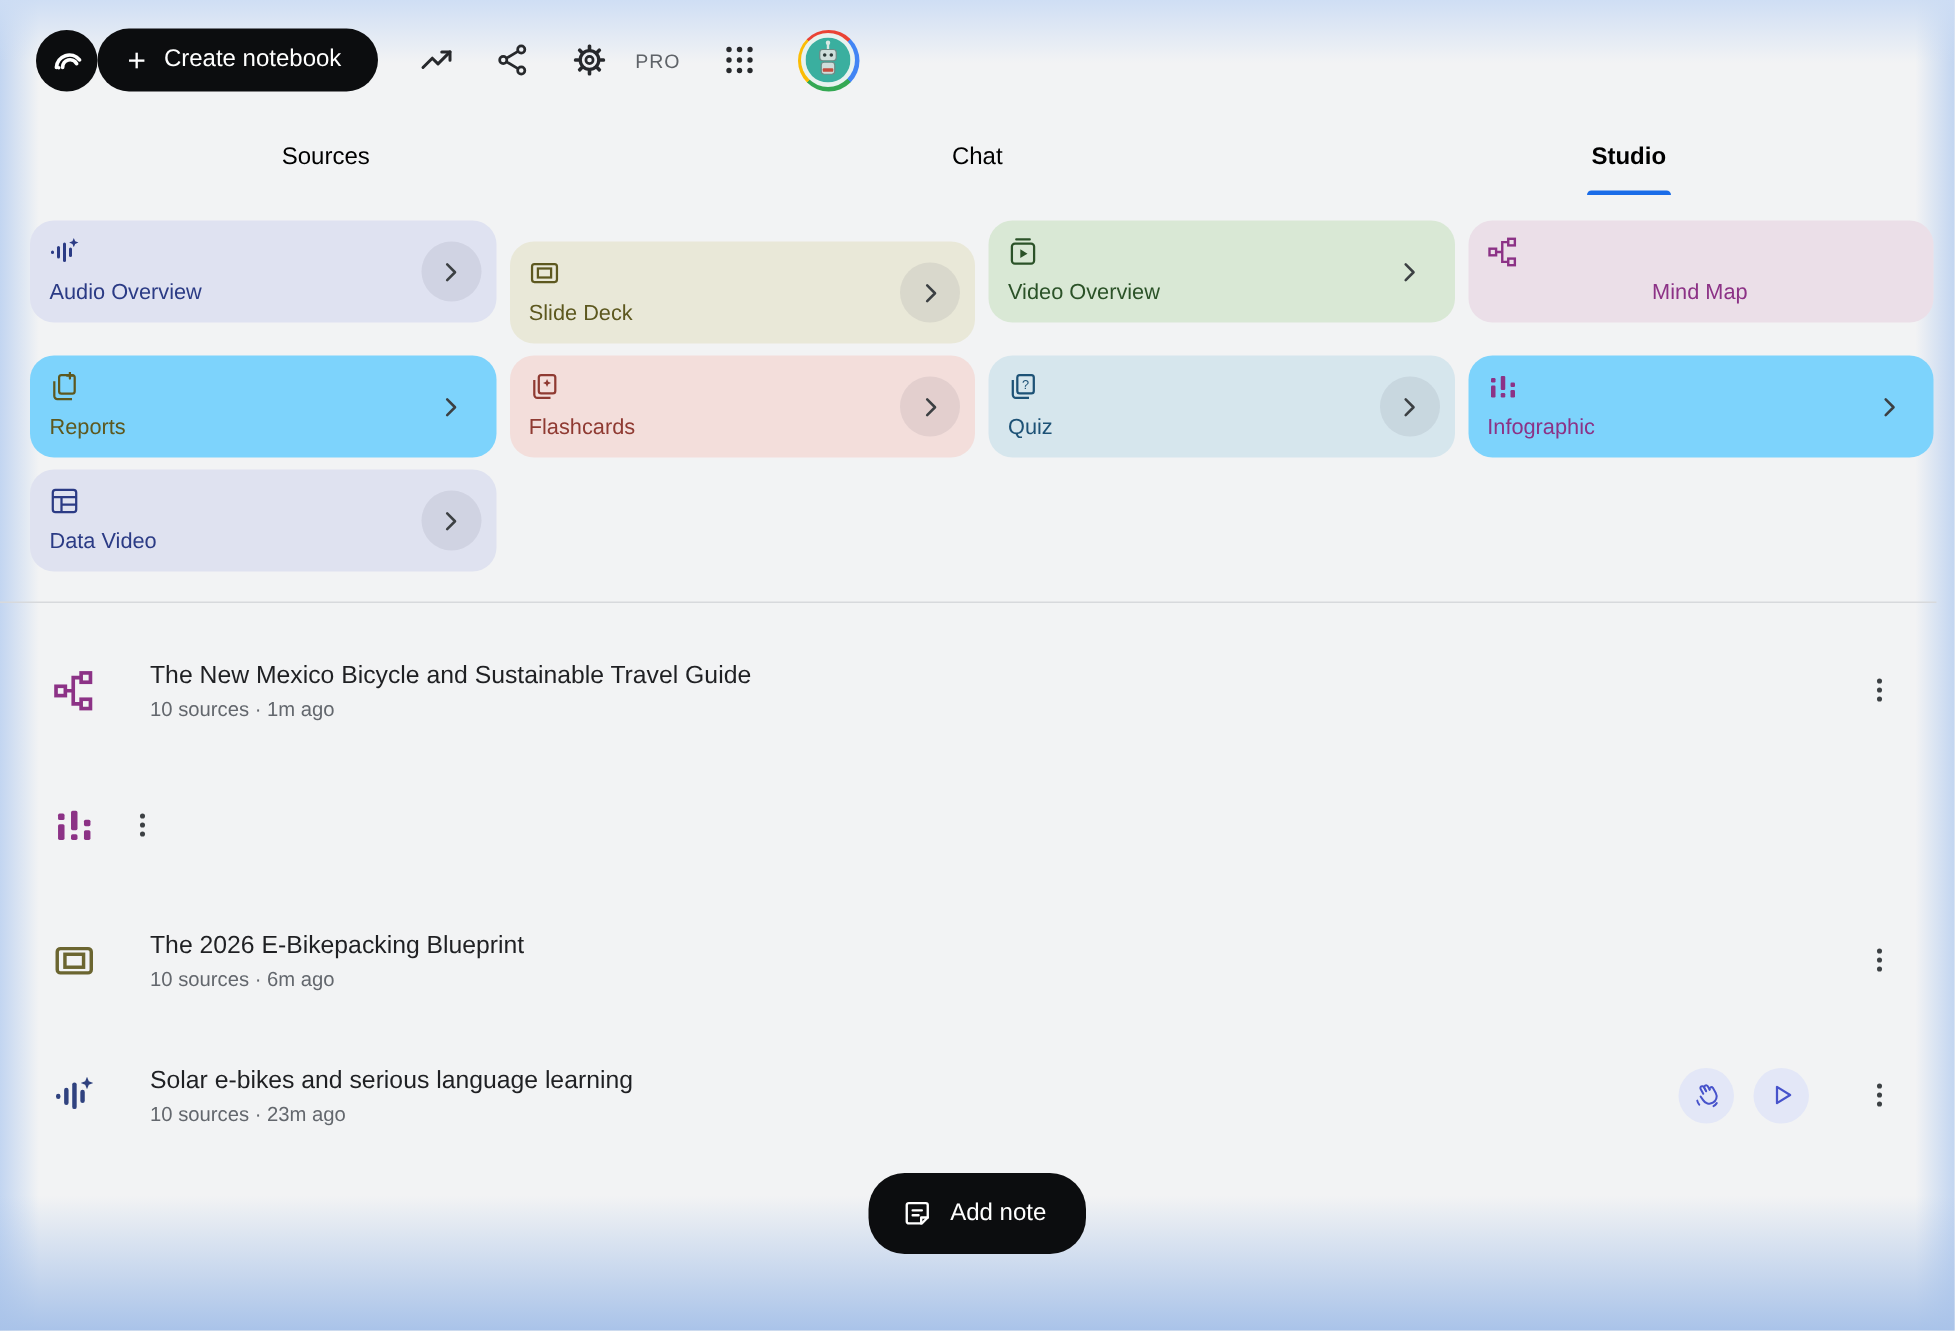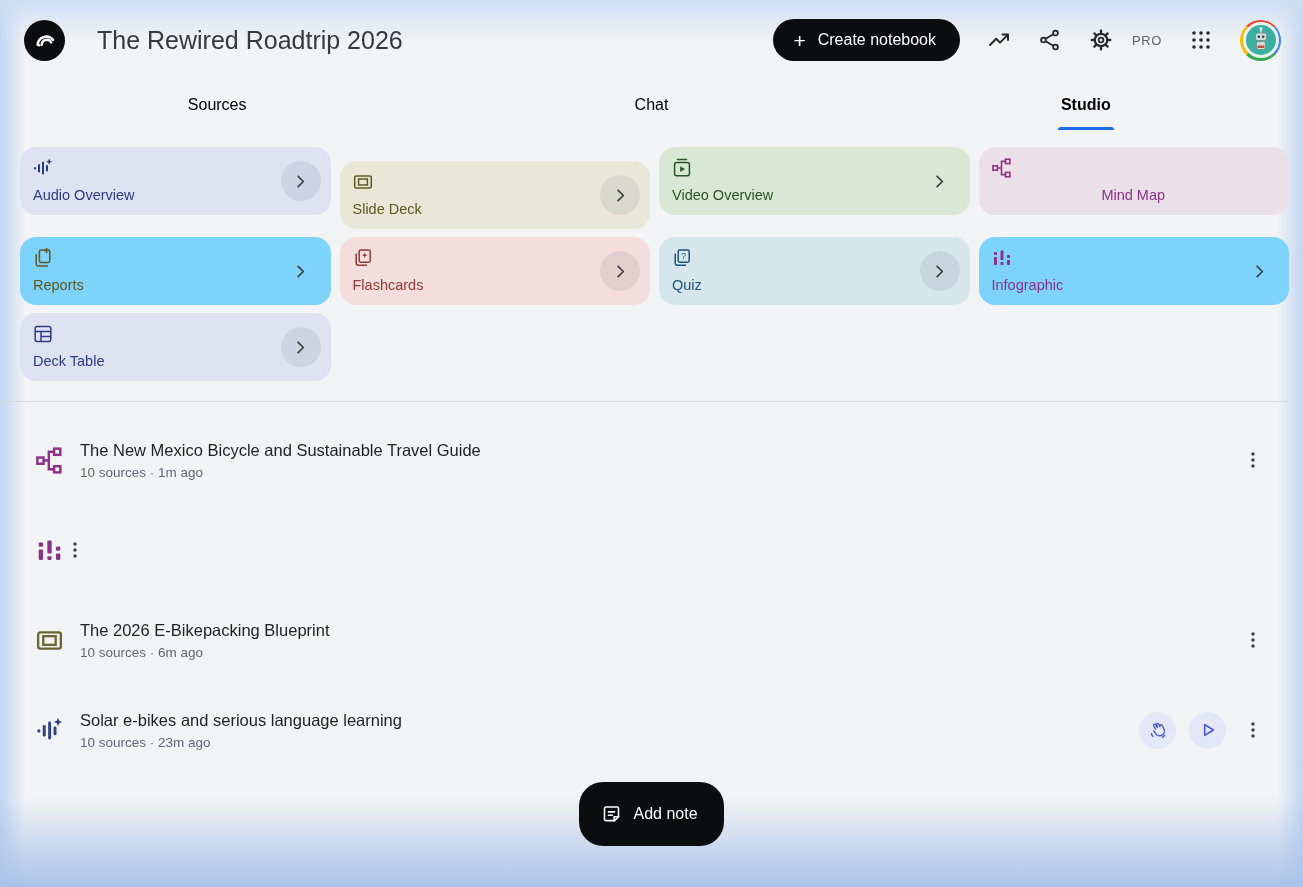--- a/index.html
+++ b/index.html
@@ -54,52 +54,51 @@
   .c-reports { background:#7dd3fc; color:#5d581f; }
   .c-flash   { background:#f3dedb; color:#8f3a32; }
   .c-quiz    { background:#d6e6ed; color:#1d5276; }
   .c-info    { background:#7dd3fc; color:#8c3286; }
   .c-table   { background:#dfe2f0; color:#2b3b85; }
 
   .divider { border:none; border-top:1px solid #d7d9dc; margin:20px 12px 0 0; }
 
   
   .list { padding-top:13px; }
-  .row { display:flex; align-items:center; height:90px; padding:0 38px 0 36px; }
+  .row { display:flex; align-items:center; height:90px; padding:0 38px 0 36px;gap:20px; }
   .row-icon { width:27px; height:27px; flex:0 0 auto; display:inline-flex; }
   .i-mind, .i-info { color:#8c3286; }
   .i-slide { color:#6b6530; }
   .i-audio { color:#30427f; }
   .row-text { margin-left:17px; flex:1 1 auto; min-width:0; }
   .row-title { font-size:16.5px; color:#1f2023; }
   .row-meta { font-size:13.5px; color:#63676d; margin-top:5px; }
   .row-actions { display:flex; align-items:center; gap:13px; margin-right:15px; }
   .pill-btn { width:37px; height:37px; border-radius:50%; background:#e3e7f7; border:none; cursor:pointer;
     display:flex; align-items:center; justify-content:center; color:#4753cb; }
   .pill-btn svg { width:20px; height:20px; }
   .kebab { width:24px; height:24px; display:inline-flex; align-items:center; justify-content:center; color:#3c4043; cursor:pointer; flex:0 0 auto; }
 
   
   .addnote-wrap { display:flex; justify-content:center; margin-top:7px; }
-  .addnote { display:flex; align-items:center; gap:11px; height:64px; padding:0 26px 0 22px;
+  .addnote { display:flex; align-items:center; gap:11px; height:54px; padding:0 26px 0 22px;
     background:#0c0d0f; color:#fff; border:none; border-radius:24px; font-size:16px; font-weight:500;
     font-family:inherit; cursor:pointer; }
 </style>
 </head>
 <body>
 
 <div class="header">
   <div class="logo">
     <svg width="26" height="26" viewBox="0 0 24 24" fill="none" stroke="#fff" stroke-width="2.3" stroke-linecap="round">
       <path d="M5.2 16.5 a8 8 0 0 1 14.2 -4.6"></path>
       <path d="M9 16.5 a4.6 4.6 0 0 1 8.6 -2.3"></path>
       <circle cx="6.6" cy="16.8" r="1.1" fill="#fff" stroke="none"></circle>
     </svg>
   </div>
-  <div class="nb-title">The Rewired Roadtrip 2026</div>
   <div class="hdr-right">
     <button class="create-btn">
       <span class="plus">+</span>
       <span>Create notebook</span>
     </button>
     <span class="hicon">
       <svg viewBox="0 0 24 24" fill="none" stroke="currentColor" stroke-width="2" stroke-linecap="round" stroke-linejoin="round">
         <polyline points="3,17 9.2,10.8 13,14.6 21,6.6"></polyline>
         <polyline points="15.5,6.6 21,6.6 21,12.1"></polyline>
       </svg>
@@ -301,21 +300,21 @@
     </span>
   </div>
 
   <div class="card c-table">
     <span class="card-icon">
       <svg viewBox="0 0 20 20" fill="none" stroke="currentColor" stroke-width="1.5">
         <rect x="2.2" y="2.6" width="15.6" height="14.8" rx="1.8"></rect>
         <path d="M2.2 7.4 H17.8 M8 7.4 V17.4 M8 12.4 H17.8"></path>
       </svg>
     </span>
-    <span class="card-label">Deck Table</span>
+    <span class="card-label">Data Video</span>
     <span class="chev circled">
       <svg viewBox="0 0 20 20" fill="none" stroke="currentColor" stroke-width="1.8" stroke-linecap="round" stroke-linejoin="round">
           <path d="M7.5 4.5 13 10 7.5 15.5"></path>
         </svg>
     </span>
   </div>
 </div>
 
 <hr class="divider">
 

